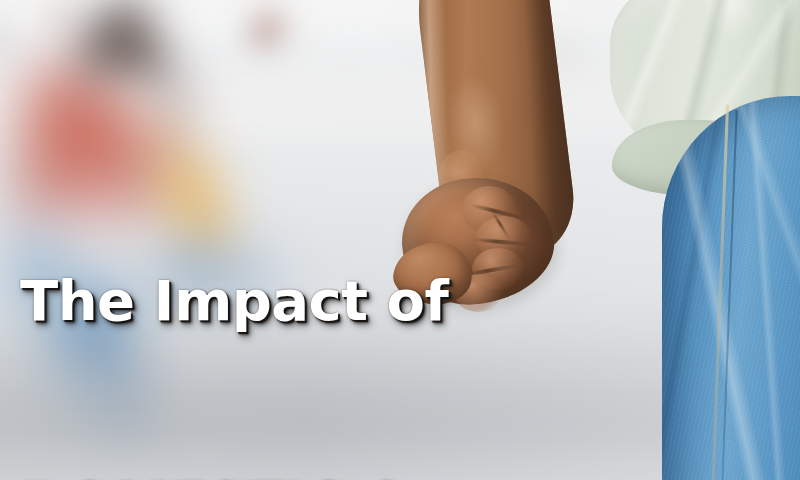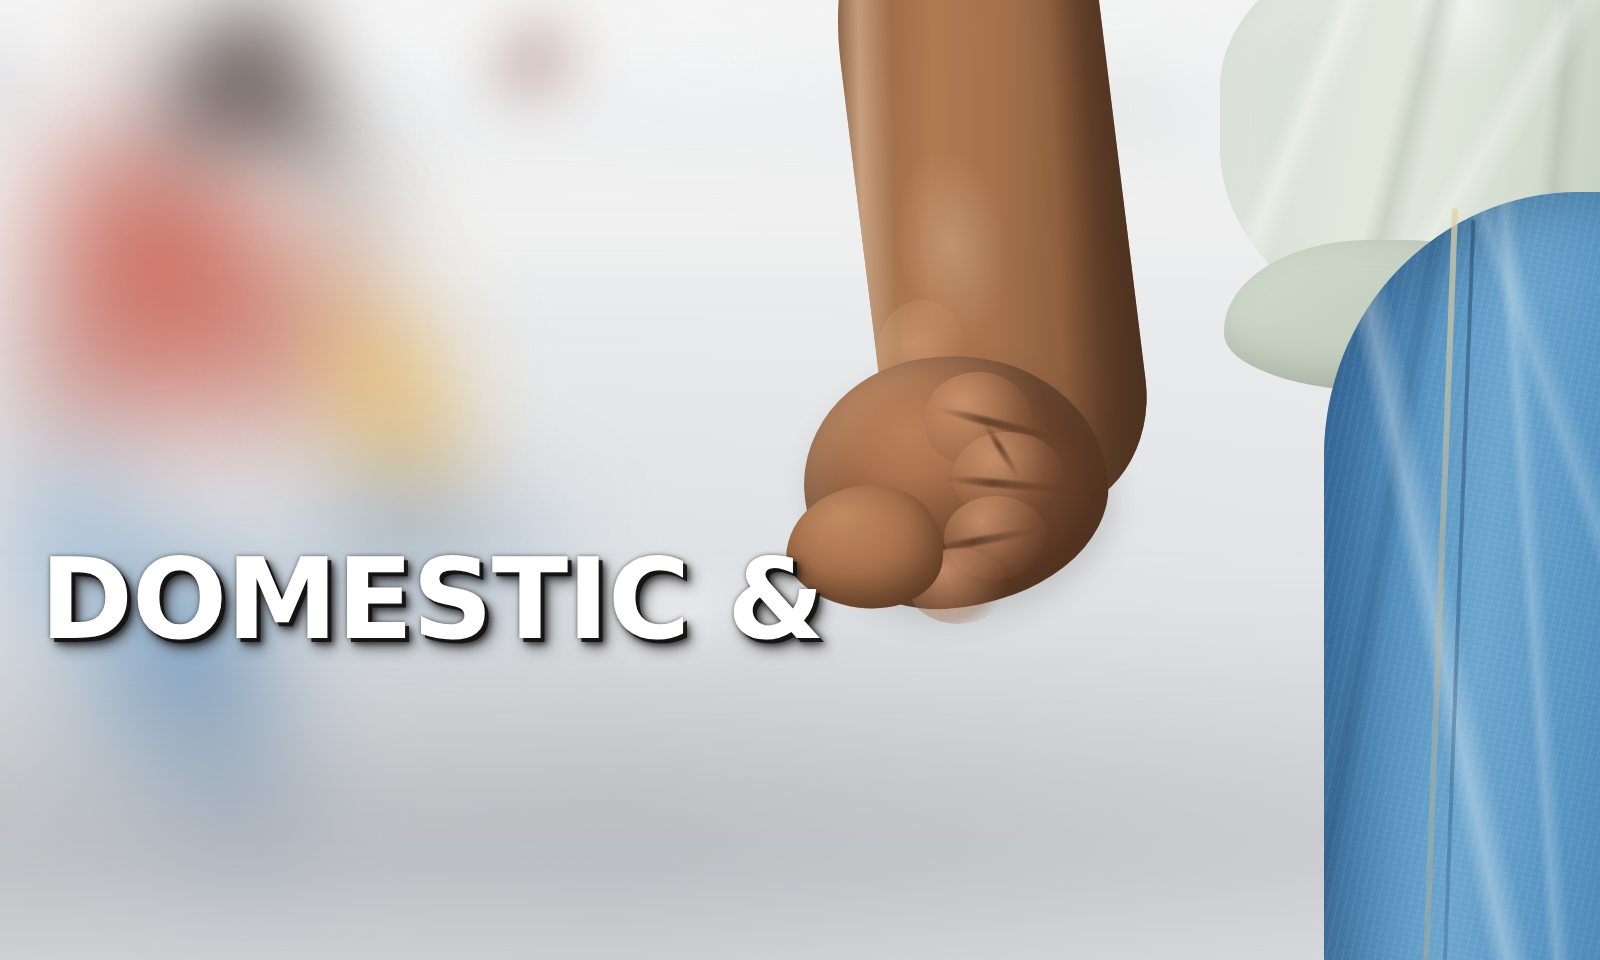--- a/index.html
+++ b/index.html
@@ -393,17 +393,18 @@
     <div class="kn kn3"></div>
     <div class="kn kn4"></div>
     <div class="crease cr1"></div>
     <div class="crease cr2"></div>
     <div class="crease cr3"></div>
     <div class="crease cr4"></div>
     <div class="fg-thumb"></div>
   </div>
 
   <h1 class="title">
+    <span class="title-line">The Impact of</span>
     <span class="title-line">DOMESTIC &amp;</span>
     
   </h1>
 
 </div>
 
 </body></html>

